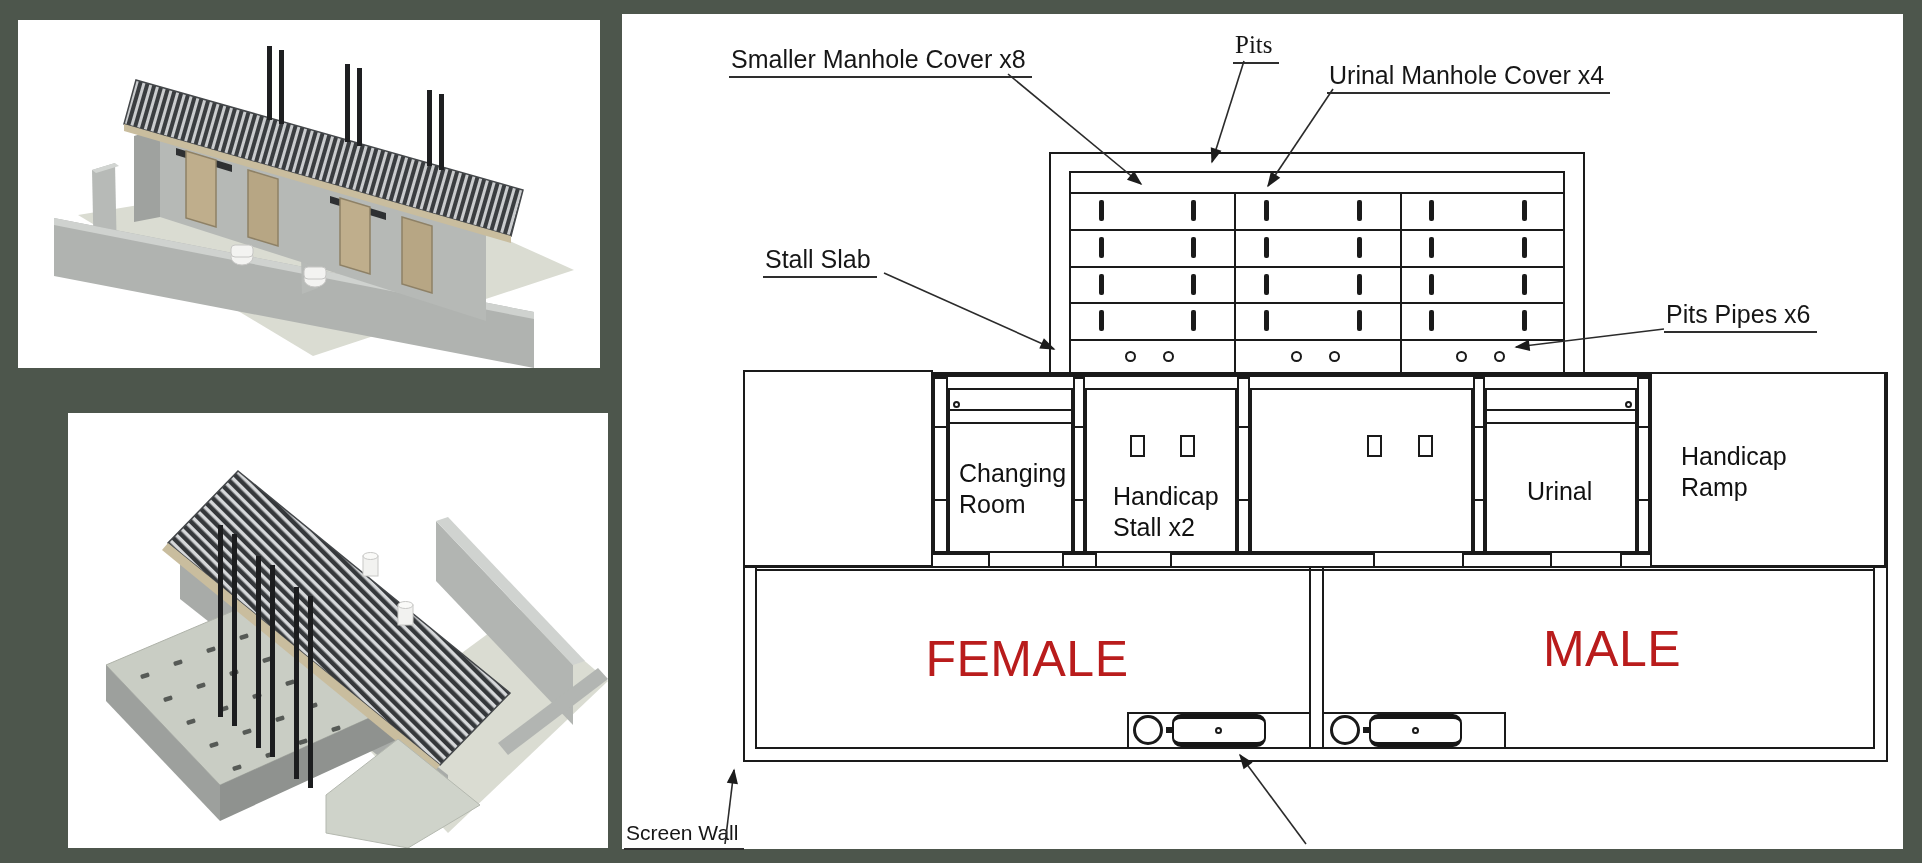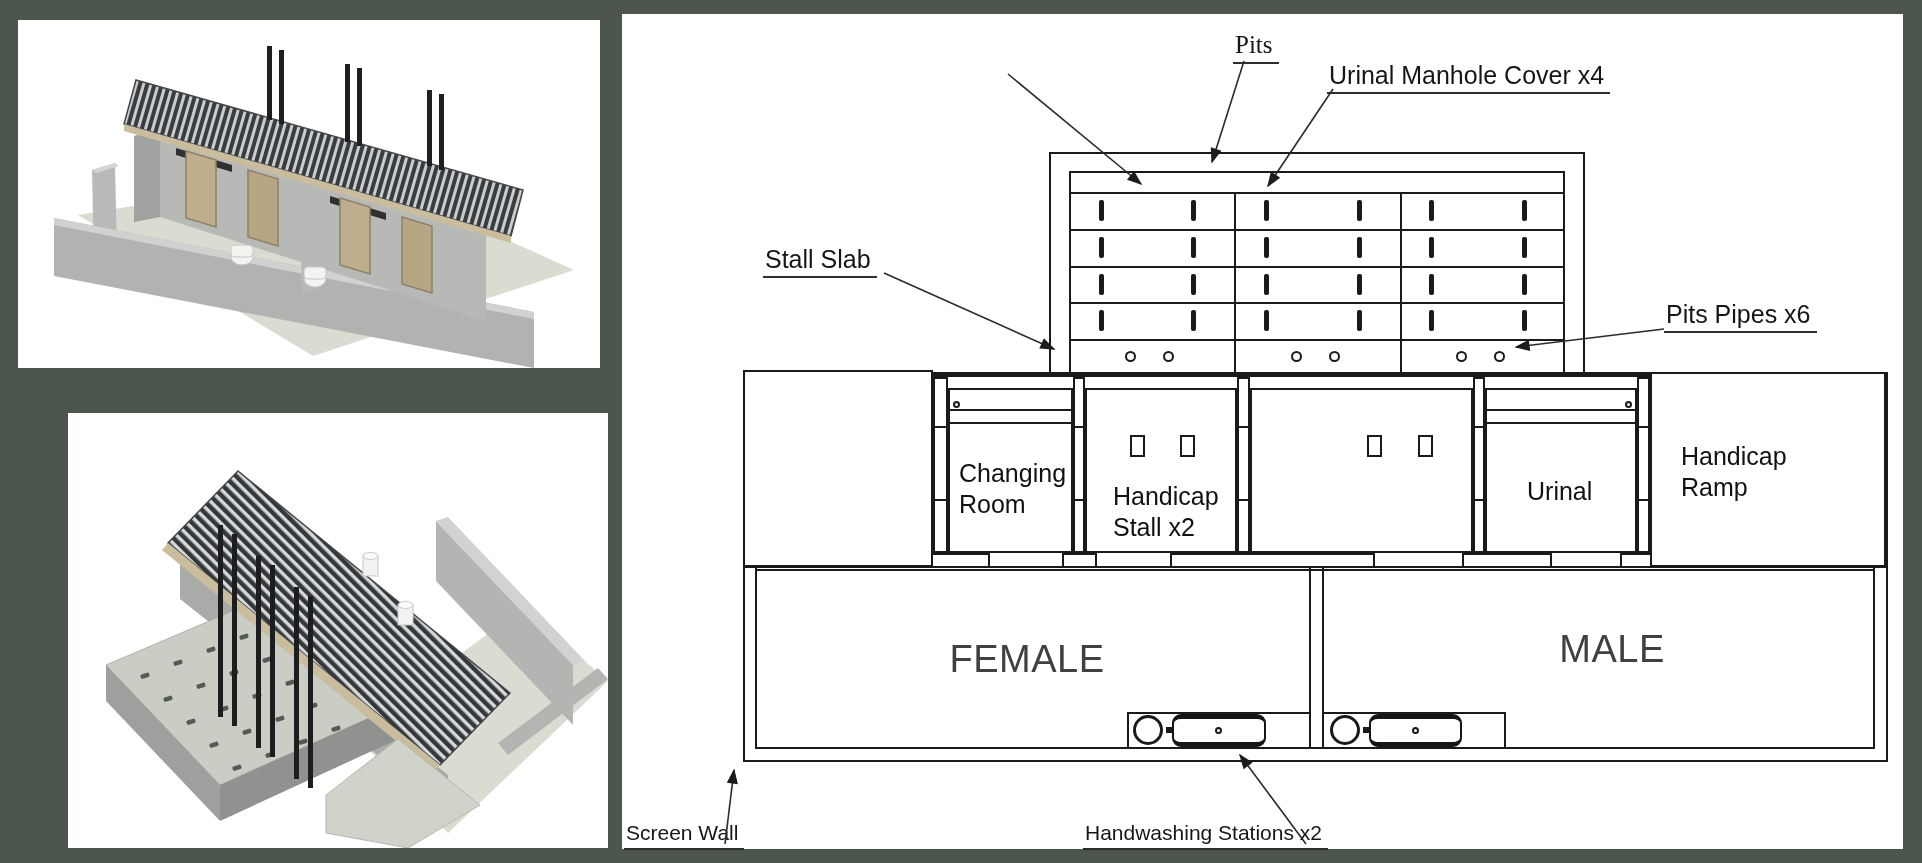--- a/index.html
+++ b/index.html
@@ -11,21 +11,21 @@
   
   .ln{position:absolute;background:#1a1a1a;}
   .box{position:absolute;border:2px solid #1a1a1a;box-sizing:border-box;background:#fff;}
   .nofill{background:transparent;}
   .ring{position:absolute;border:2px solid #1a1a1a;border-radius:50%;box-sizing:border-box;background:#fff;}
   .slot{position:absolute;background:#1a1a1a;border-radius:2px;}
   .callout{position:absolute;font-size:25px;line-height:1.05;white-space:nowrap;
            border-bottom:2px solid #2e2e2e;padding:0 6px 4px 2px;color:#161616;}
   .callout.small{font-size:21px;text-align:center;}
   .roomlabel{position:absolute;font-size:25px;line-height:1.24;white-space:pre-line;color:#111;}
-  .zonelabel{position:absolute;font-size:38px;letter-spacing:.5px;color:#404040;
+  .zonelabel{position:absolute;font-size:50px;letter-spacing:.5px;color:#b91c1c;
              transform:translate(-50%,-50%);white-space:nowrap;}
   .leaders{position:absolute;left:0;top:0;pointer-events:none;}
   .basin{position:absolute;box-sizing:border-box;background:#fff;border:2px solid #161616;
          border-top:5px solid #161616;border-bottom:5px solid #161616;border-radius:9px;}
 </style>
 </head>
 <body>
 
 <div class="canvas">
 
@@ -281,26 +281,26 @@
     <div class="roomlabel" style="left:337px;top:444px;">Changing
 Room</div>
     <div class="roomlabel" style="left:491px;top:467px;">Handicap
 Stall x2</div>
     <div class="roomlabel" style="left:905px;top:462px;">Urinal</div>
     <div class="roomlabel" style="left:1059px;top:427px;">Handicap
 Ramp</div>
     <div class="zonelabel" style="left:405px;top:645px;">FEMALE</div>
     <div class="zonelabel" style="left:990px;top:635px;">MALE</div>
 
+    <div class="callout" style="left:107px;top:32px;">Smaller Manhole Cover x8</div>
     <div class="callout" style="left:611px;top:18px;font-family:Liberation Serif, serif;">Pits</div>
     <div class="callout" style="left:705px;top:48px;">Urinal Manhole Cover x4</div>
     <div class="callout" style="left:141px;top:232px;">Stall Slab</div>
     <div class="callout" style="left:1042px;top:287px;">Pits Pipes x6</div>
     <div class="callout small" style="left:2px;top:808px;">Screen Wall</div>
-    <div class="callout small" style="left:461px;top:808px;">Handwashing Stations x2</div>
 
     <svg class="leaders" width="1281" height="835" viewBox="0 0 1281 835">
       <defs>
         <marker id="arr" markerWidth="11" markerHeight="9" refX="9" refY="4.5" orient="auto">
           <path d="M0.5,1 L10,4.5 L0.5,8 z" fill="#1c1c1c"></path>
         </marker>
       </defs>
       <g stroke="#2b2b2b" stroke-width="1.6" fill="none">
         <line x1="386" y1="60" x2="519" y2="170" marker-end="url(#arr)"></line>
         <line x1="622" y1="47" x2="590" y2="148" marker-end="url(#arr)"></line>

